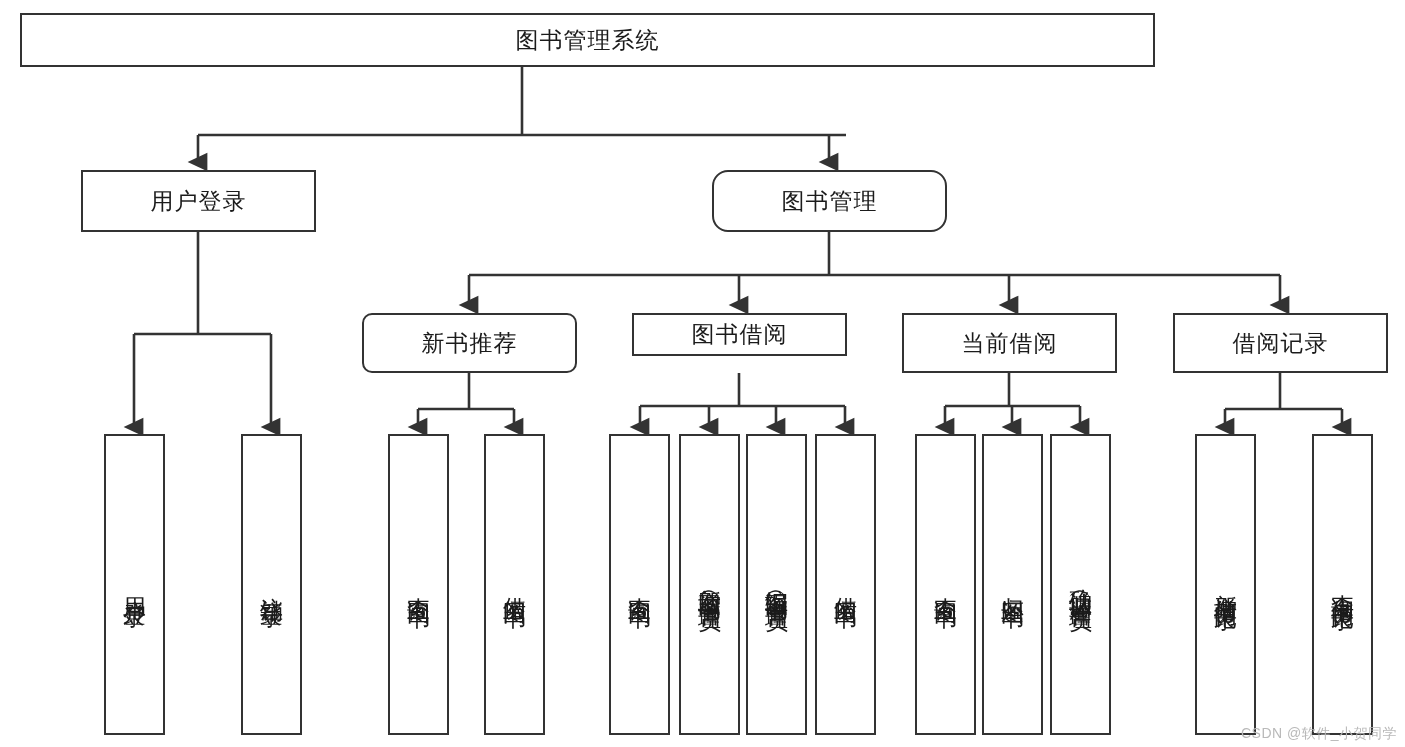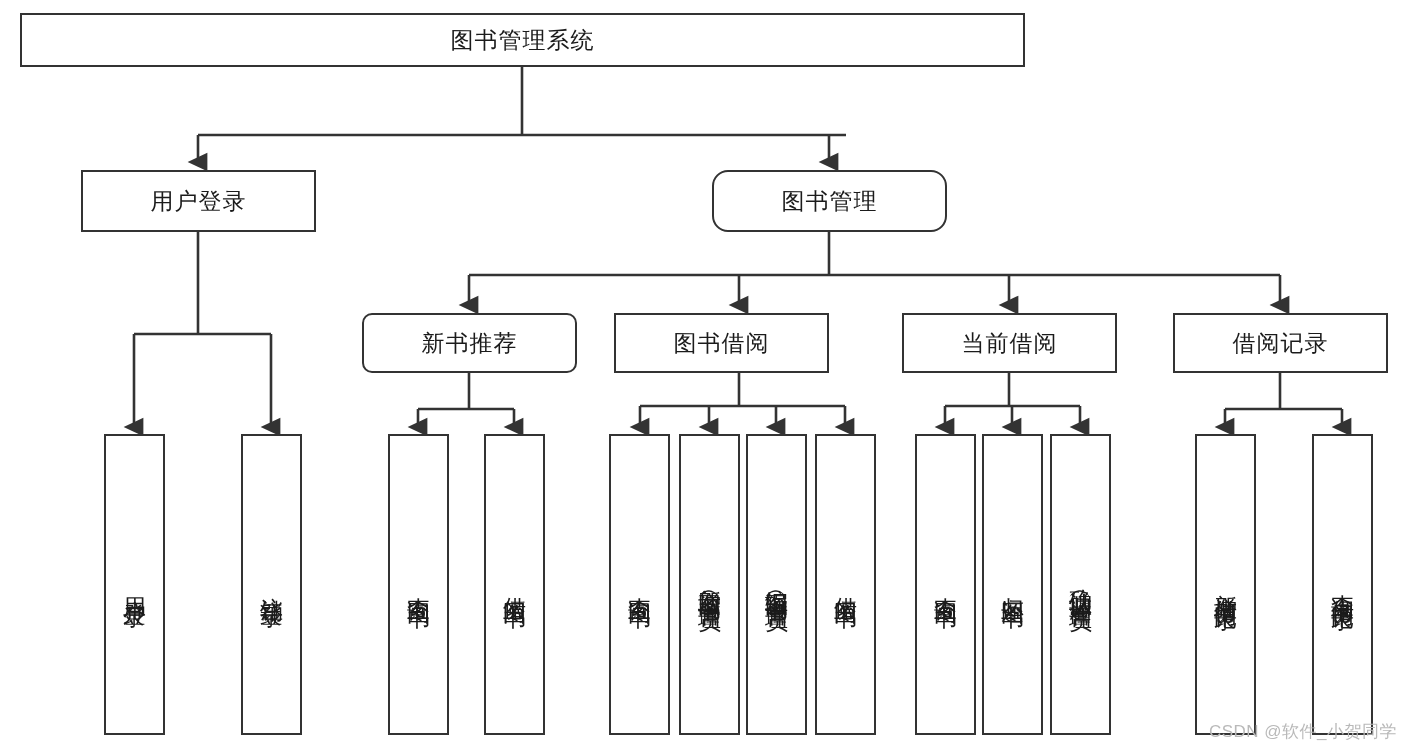--- a/index.html
+++ b/index.html
@@ -50,21 +50,21 @@
     white-space: nowrap;
   }
   .node.v .vtxt {
     writing-mode: vertical-rl;
     text-orientation: upright;
   }
   #watermark {
     position: absolute;
     right: 8px;
     bottom: 4px;
-    font-size: 17px;
+    font-size: 14px;
     color: #b9b9b9;
     z-index: 5;
     white-space: nowrap;
     letter-spacing: 0.5px;
   }
 </style>
 </head>
 <body>
 
 <div id="canvas">
@@ -112,35 +112,35 @@
       <path d="M1012,406 L1012,427" marker-end="url(#arrow)"></path>
       <path d="M1080,406 L1080,427" marker-end="url(#arrow)"></path>
 
       <path d="M1280,373 L1280,409"></path>
       <path d="M1225,409 L1342,409"></path>
       <path d="M1225,409 L1225,427" marker-end="url(#arrow)"></path>
       <path d="M1342,409 L1342,427" marker-end="url(#arrow)"></path>
     </g>
   </svg>
 
-  <div class="node h" style="left:20px; top:13px; width:1005px; height:54px;">
+  <div class="node h" style="left:20px; top:13px; width:1135px; height:54px;">
     <span>图书管理系统</span>
   </div>
 
   <div class="node h" style="left:81px; top:170px; width:235px; height:62px;">
     <span>用户登录</span>
   </div>
   <div class="node h" style="left:712px; top:170px; width:235px; height:62px;border-radius:16px;">
     <span>图书管理</span>
   </div>
 
   <div class="node h" style="left:362px; top:313px; width:215px; height:60px;border-radius:10px;">
     <span>新书推荐</span>
   </div>
-  <div class="node h" style="left:614px; top:313px; width:215px; height:60px;">
+  <div class="node h" style="left:632px; top:313px; width:215px; height:43px;">
     <span>图书借阅</span>
   </div>
   <div class="node h" style="left:902px; top:313px; width:215px; height:60px;">
     <span>当前借阅</span>
   </div>
   <div class="node h" style="left:1173px; top:313px; width:215px; height:60px;">
     <span>借阅记录</span>
   </div>
 
   <div class="node v" style="left:104px; top:434px; width:61px; height:301px;">

